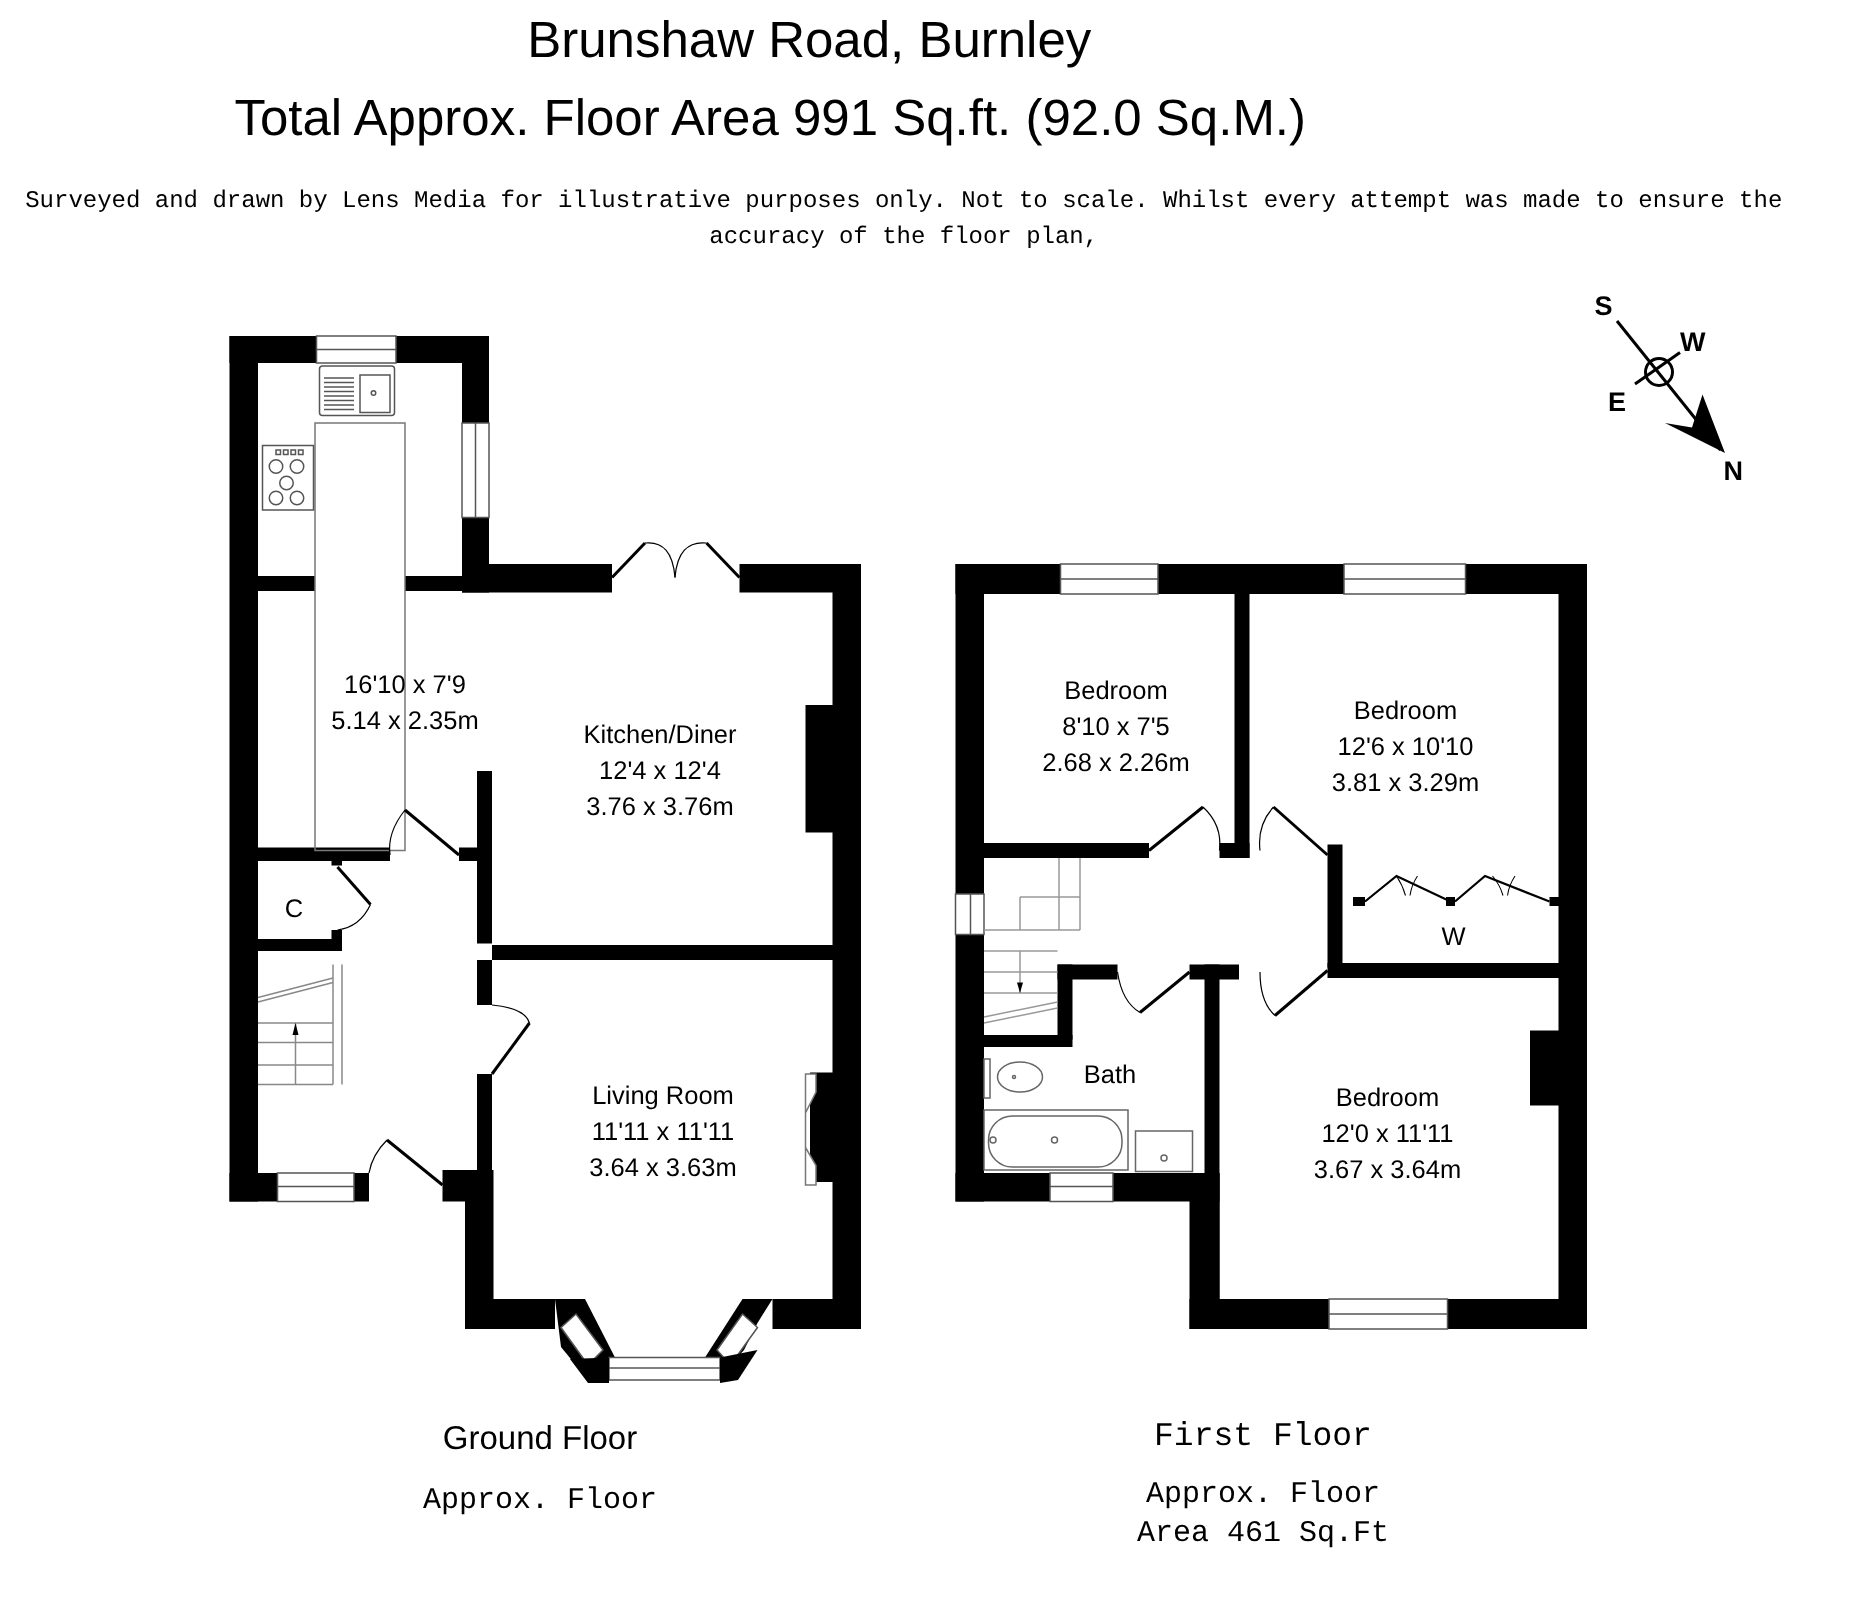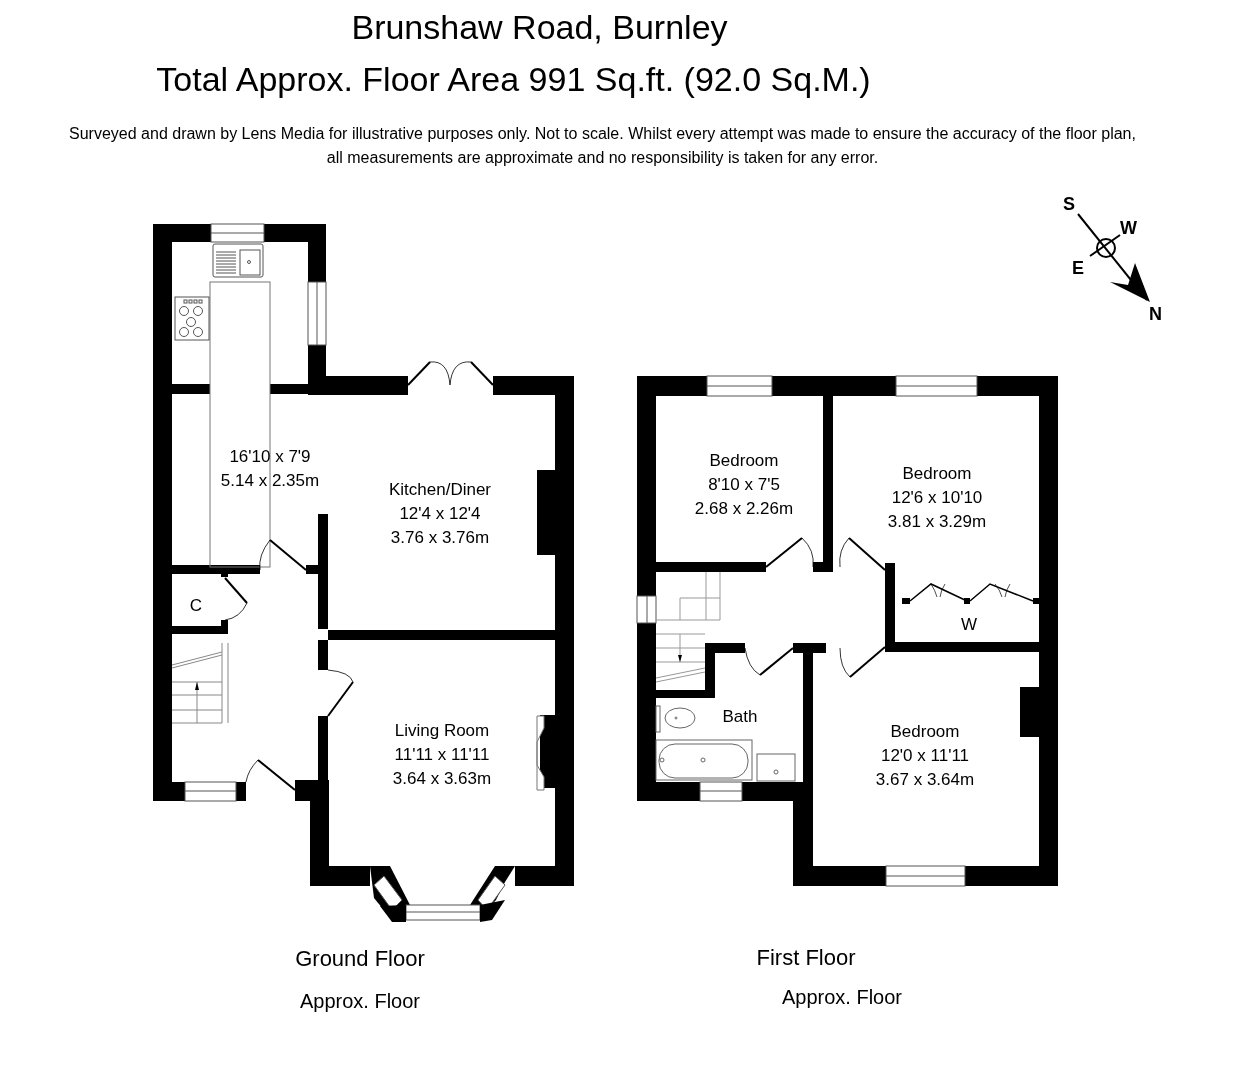--- a/index.html
+++ b/index.html
@@ -1,33 +1,32 @@
 <!DOCTYPE html>
 <html><head>
 <meta charset="utf-8">
 <style>
   html, body { margin: 0; padding: 0; background: #ffffff; }
   body { width: 1235px; height: 1080px; position: relative; overflow: hidden; font-family: "Liberation Sans", sans-serif; color: #000; }
   .title { position: absolute; left: 0; width: 1079px; text-align: center; font-size: 34px; top: 8px; letter-spacing: 0px; }
   .subtitle { position: absolute; left: 0; width: 1027px; text-align: center; font-size: 34px; top: 60px; }
-  .disclaimer { position: absolute; left: 0; width: 1205px; text-align: center; font-size: 16px; line-height: 24px; top: 122px; }
+  .disclaimer { position: absolute; left: 0; width: 1205px; text-align: center; font-size: 16px; line-height: 24px; top: 122px; font-family: Liberation Mono, monospace; }
   svg.plan { position: absolute; left: 0; top: 0; }
   .floor-label { position: absolute; text-align: center; font-size: 22px; }
-  .floor-area { position: absolute; text-align: center; font-size: 20px; line-height: 26px; }
+  .floor-area { position: absolute; text-align: center; font-size: 20px; line-height: 26px; font-family: Liberation Mono, monospace; }
   .room-text { font-family: "Liberation Sans", sans-serif; font-size: 17px; fill: #000; text-anchor: middle; }
   .compass-text { font-family: "Liberation Sans", sans-serif; font-size: 18px; font-weight: bold; fill: #000; }
 </style>
 </head>
 <body>
 
 <div class="title">Brunshaw Road, Burnley</div>
 <div class="subtitle">Total Approx. Floor Area 991 Sq.ft. (92.0 Sq.M.)</div>
 <div class="disclaimer">
   <div>Surveyed and drawn by Lens Media for illustrative purposes only. Not to scale. Whilst every attempt was made to ensure the accuracy of the floor plan,</div>
-  <div>all measurements are approximate and no responsibility is taken for any error.</div>
 </div>
 
 <svg class="plan" width="1235" height="1080" viewBox="0 0 1235 1080" xmlns="http://www.w3.org/2000/svg">
 
   <g>
 
     <g fill="#000">
 
       <rect x="153" y="224" width="58" height="18"></rect>
       <rect x="264" y="224" width="62" height="18"></rect>
@@ -300,16 +299,17 @@
     <text class="compass-text" x="1072" y="274">E</text>
     <text class="compass-text" x="1149" y="320">N</text>
   </g>
 </svg>
 
 <div class="floor-label" style="left:260px; width:200px; top:946px;">Ground Floor</div>
 <div class="floor-area" style="left:240px; width:240px; top:988px;">
   <div>Approx. Floor</div>
 </div>
 
-<div class="floor-label" style="left:706px; width:200px; top:945px;">First Floor</div>
+<div class="floor-label" style="left:742px; width:200px; top:945px;font-family:Liberation Mono, monospace;">First Floor</div>
 <div class="floor-area" style="left:722px; width:240px; top:984px;">
   <div>Approx. Floor</div>
+  <div>Area 461 Sq.Ft</div>
 </div>
 
 </body></html>

